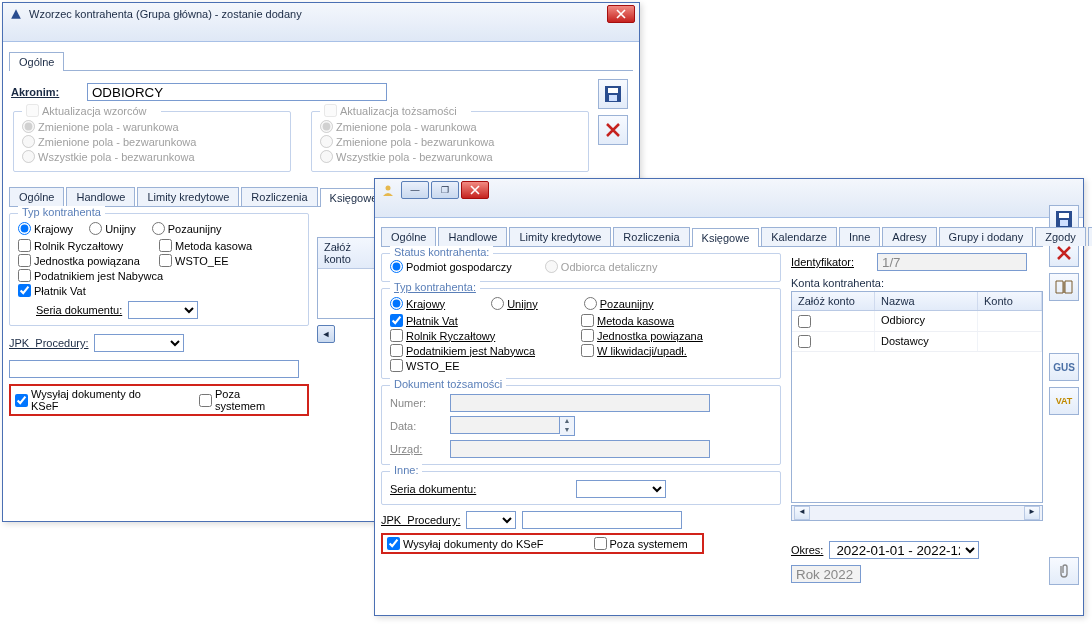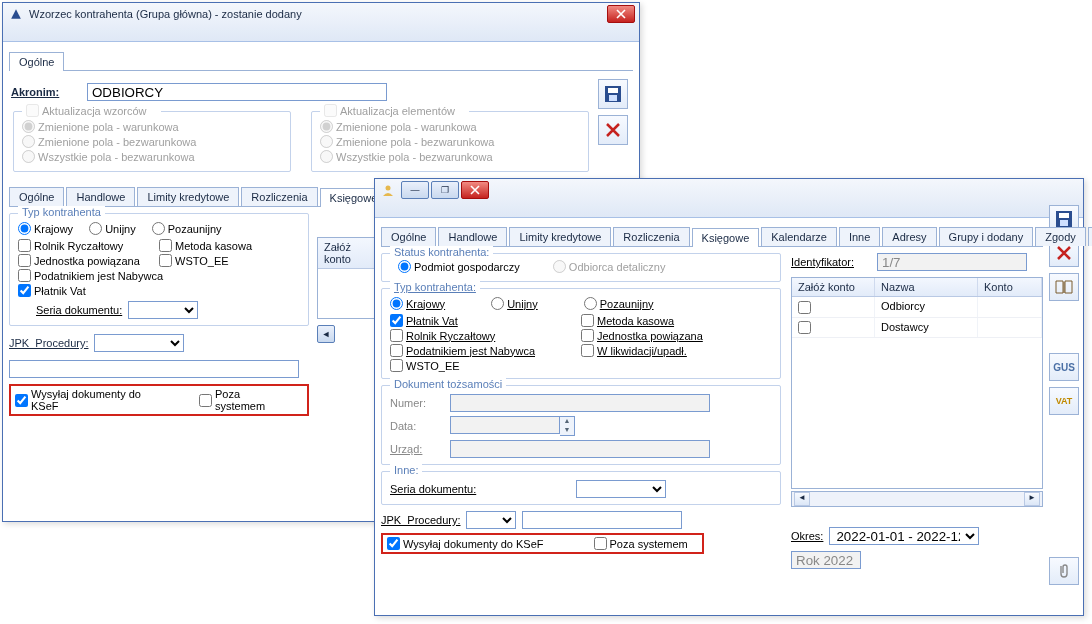--- a/index.html
+++ b/index.html
@@ -94,21 +94,21 @@
                   <span>Zmienione pola - bezwarunkowa</span>
                 </label><br>
             <label>
                   <input type="radio" disabled="" style="">
                   <span>Wszystkie pola - bezwarunkowa</span>
                 </label>
           </div>
           <div class="group dim" style="flex:1">
             <span class="group-title"><label>
                     <input type="checkbox" disabled="" style="">
-                    <span>Aktualizacja elementów</span>
+                    <span>Aktualizacja tożsamości</span>
                   </label></span>
             <label>
                   <input type="radio" checked="" disabled="" style="">
                   <span>Zmienione pola - warunkowa</span>
                 </label><br>
             <label>
                   <input type="radio" disabled="" style="">
                   <span>Zmienione pola - bezwarunkowa</span>
                 </label><br>
             <label>
@@ -289,21 +289,21 @@
       <div class="tab">Adresy</div>
       <div class="tab">Grupy i dodany</div>
       <div class="tab">Zgody</div>
       <div class="tab">Osoby</div>
 
     </div>
 
     <div style="display:flex;gap:10px">
 
       <div style="width:400px">
-        <div class="group" style="padding:6px 16px">
+        <div class="group" style="padding:6px 8px">
           <span class="group-title">Status kontrahenta:</span>
           <label>
                 <input type="radio" checked="" style="">
                 <span>Podmiot gospodarczy</span>
               </label>
           <label style="color:#a0a0a0;margin-left:20px">
                 <input type="radio" disabled="" style="">
                 <span>Odbiorca detaliczny</span>
               </label>
         </div>
@@ -399,20 +399,21 @@
                 <span>Poza systemem</span>
               </label>
         </div>
       </div>
 
       <div style="flex:1">
         <div class="row" style="margin-bottom:6px">
           <span class="underline" style="width:80px">Identyfikator:</span>
           <input class="input" disabled="" style="width: 150px;" value="1/7">
         </div>
+        <div class="label" style="margin-bottom:2px">Konta kontrahenta:</div>
         <div class="table" style="height:210px">
           <div class="thead">
             <div class="th" style="width:70px">Załóż konto</div>
             <div class="th" style="width:90px">Nazwa</div>
             <div class="th" style="flex:1">Konto</div>
           </div>
           <div class="tr">
             <div class="td" style="width:70px"><input type="checkbox" style=""></div>
             <div class="td" style="width:90px">Odbiorcy</div>
             <div class="td" style="flex:1"></div>

